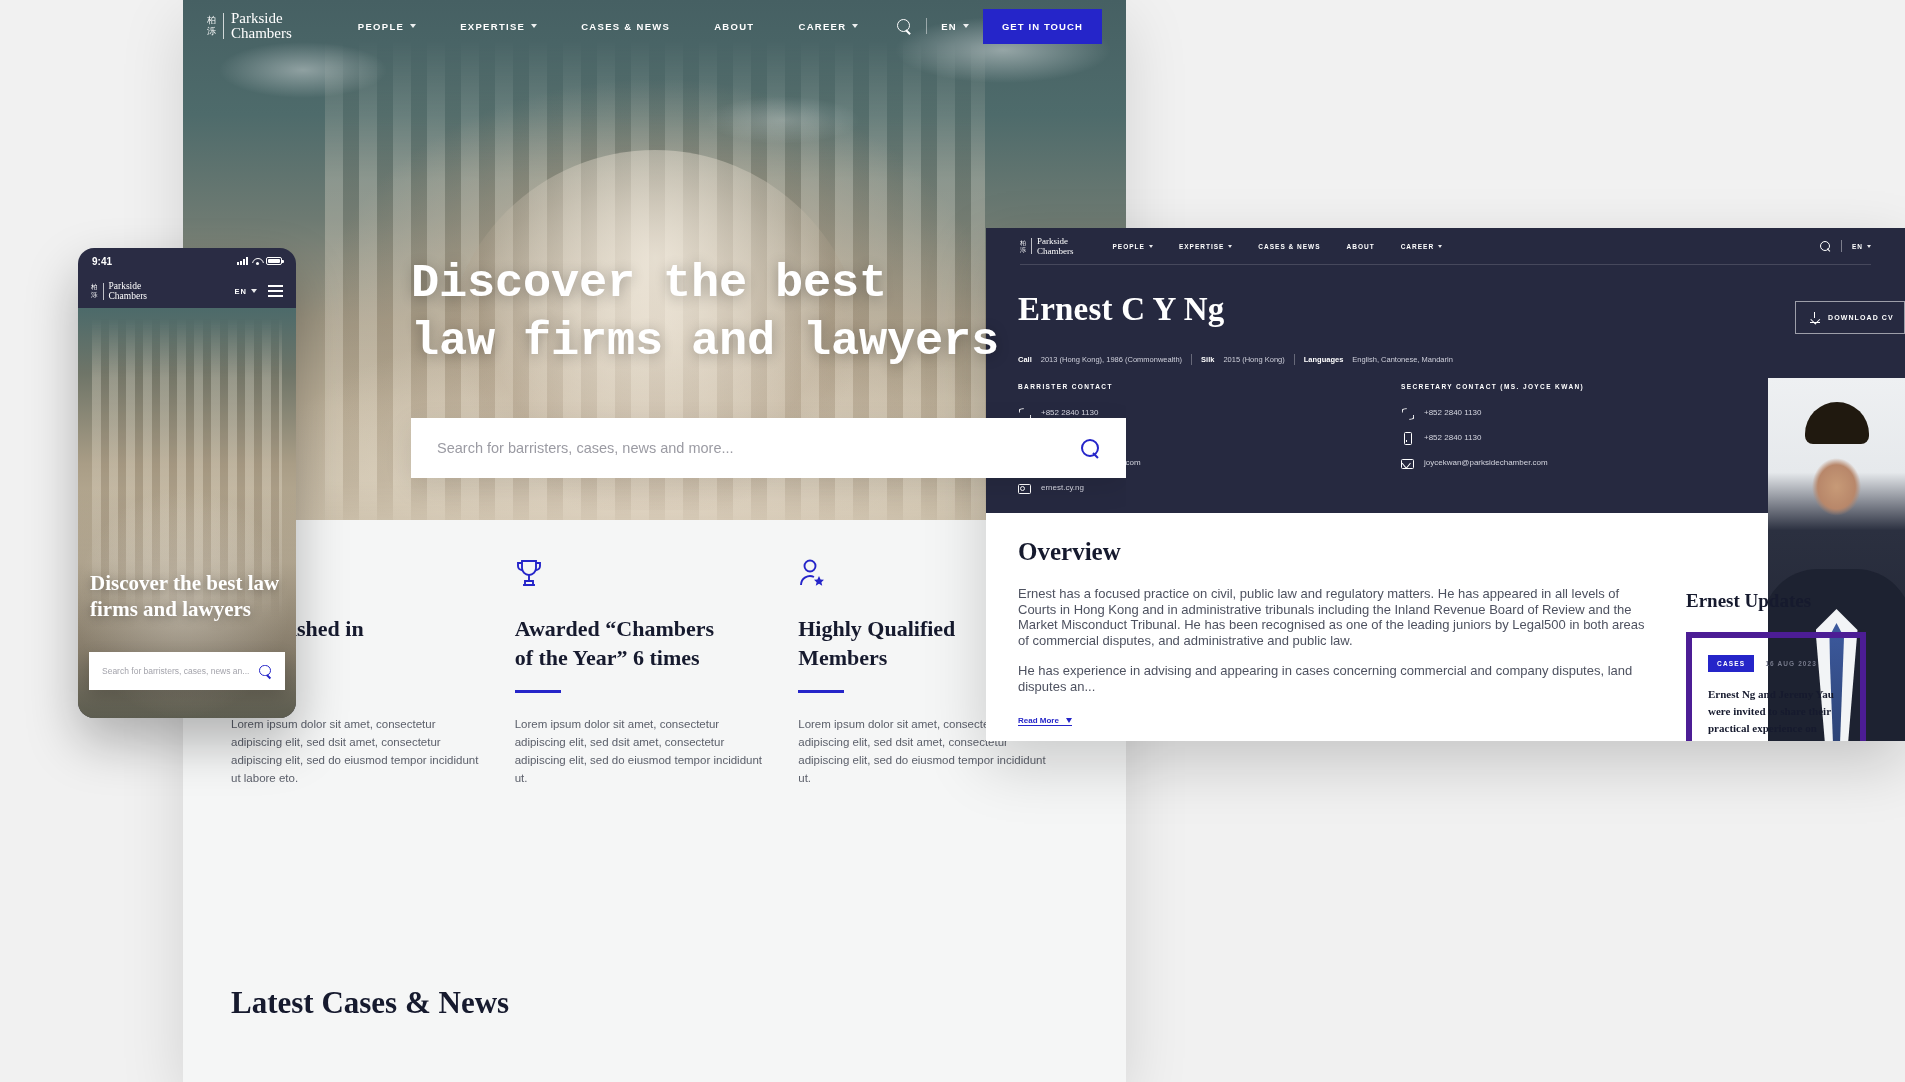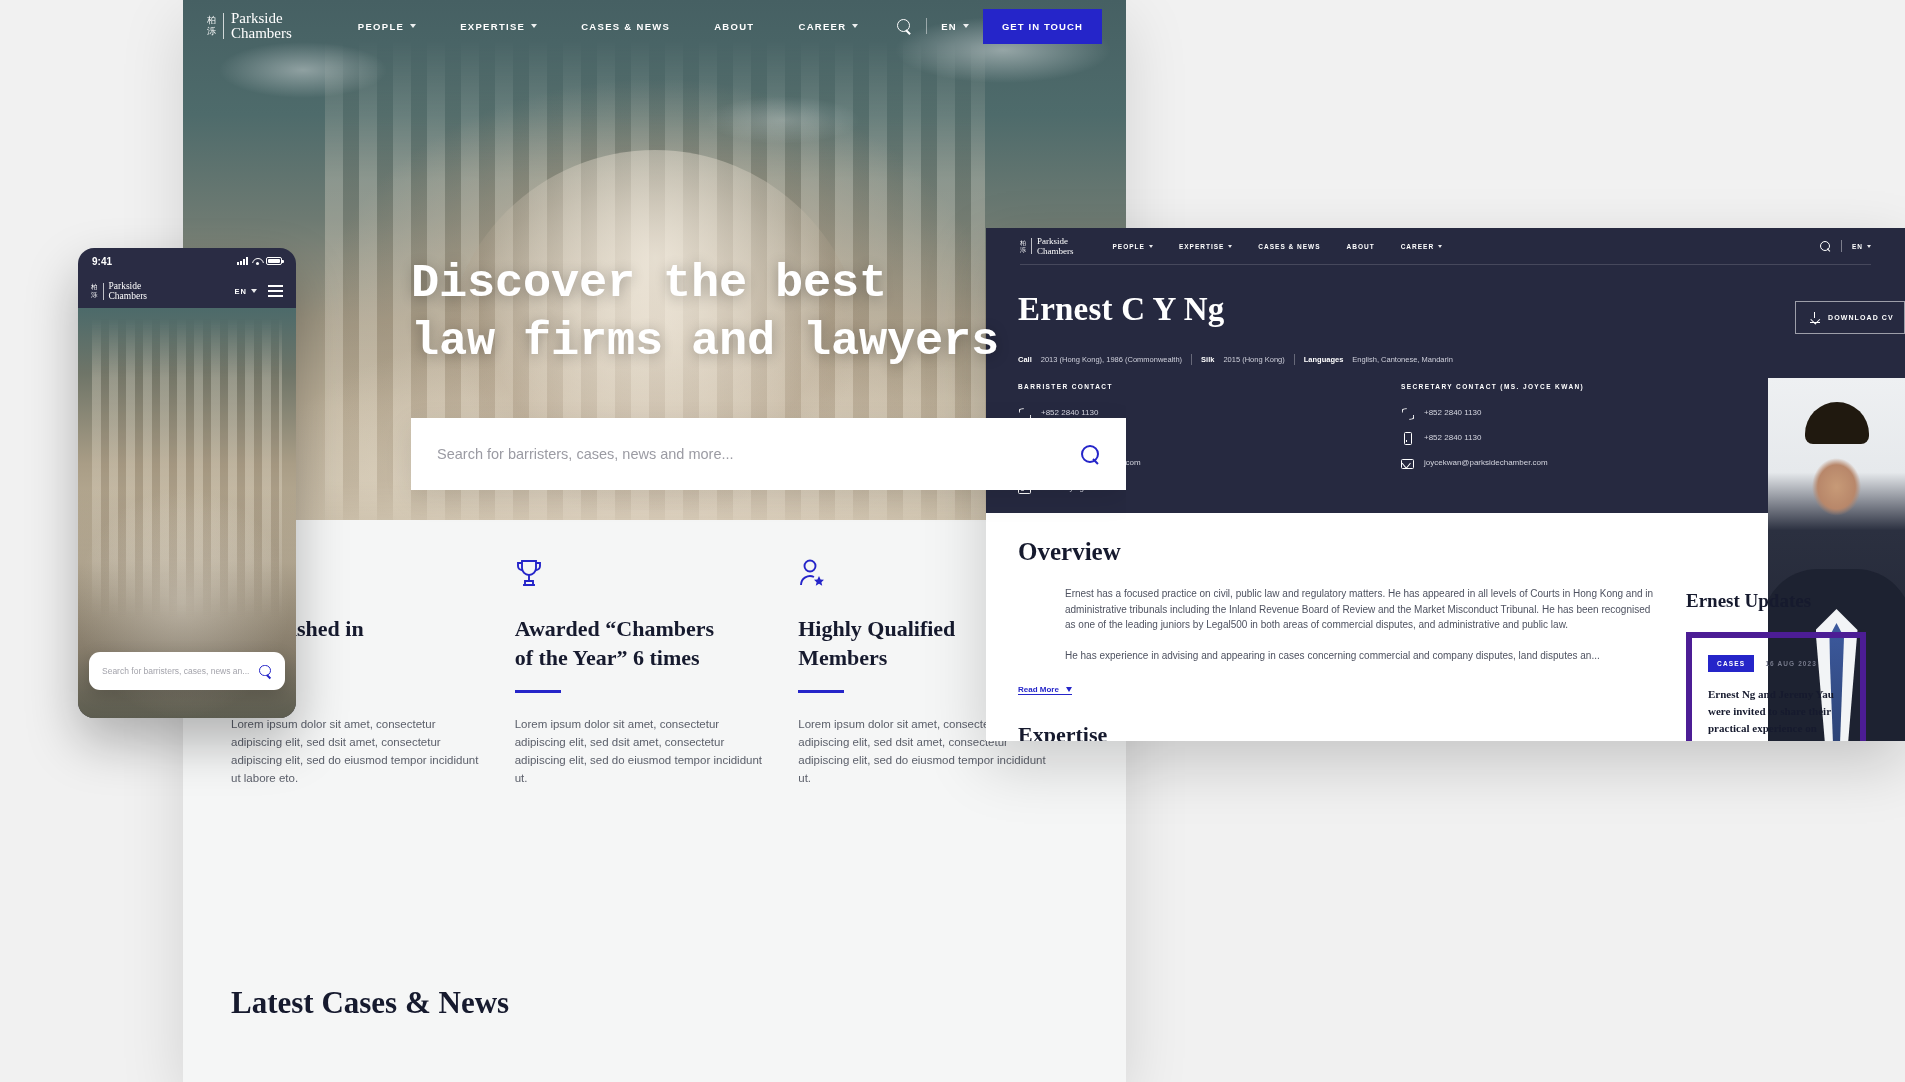--- a/index.html
+++ b/index.html
@@ -76,21 +76,21 @@
   .ic-search:before{ content:""; position:absolute; left:0; top:0; width:11px;height:11px;border:1.6px solid #fff;border-radius:50%; }
   .ic-search:after{ content:""; position:absolute; left:9px; top:10px; width:6px;height:1.6px;background:#fff;transform:rotate(45deg); transform-origin:left center;}
 
   .hero-title {
     position:absolute; left:228px; top:255px; width:700px; z-index:5;
     font-family:Liberation Mono, monospace; font-weight:bold; color:#fff;
     font-size:47px; line-height:58px; letter-spacing:-.2px;
     text-shadow:0 2px 14px rgba(0,0,0,.30);
   }
   .searchbar {
-    position:absolute; left:228px; top:418px; width:715px; height:72px; z-index:5;
+    position:absolute; left:228px; top:418px; width:715px; height:60px; z-index:5;
     background:#fff; display:flex; align-items:center; padding:0 26px;
     box-shadow:0 8px 28px rgba(0,0,0,.10);
   }
   .searchbar .ph { color:#9b9ba3; font-size:14.5px; }
   .ic-search-blue { width:19px;height:19px;position:relative;margin-left:auto; }
   .ic-search-blue:before{content:"";position:absolute;left:0;top:0;width:14px;height:14px;border:2px solid #2525c9;border-radius:50%;}
   .ic-search-blue:after{content:"";position:absolute;left:12px;top:13px;width:7px;height:2px;background:#2525c9;transform:rotate(45deg);transform-origin:left center;}
 
   
   .features {
@@ -160,21 +160,20 @@
   .m-hero-grad { position:absolute; left:0; bottom:0; width:218px; height:230px; background:linear-gradient(180deg,rgba(20,18,16,0),rgba(25,22,18,.42)); }
   .m-title {
     position:absolute; left:12px; bottom:96px; width:190px; z-index:4;
     font-family:"Liberation Serif",serif; font-weight:bold; color:#fff;
     font-size:21px; line-height:26px; text-shadow:0 2px 10px rgba(0,0,0,.35);
   }
   .m-search {
     position:absolute; left:11px; bottom:28px; width:196px; height:38px; z-index:4;
     background:#fff; display:flex; align-items:center; padding:0 13px;
     box-shadow:0 6px 18px rgba(0,0,0,.18);
-    border-radius:11px;
   }
   .m-search .ph { color:#a3a3ab; font-size:8.5px; }
   .ic-search-sm { width:13px;height:13px;position:relative;margin-left:auto; }
   .ic-search-sm:before{content:"";position:absolute;left:0;top:0;width:9.5px;height:9.5px;border:1.6px solid #2525c9;border-radius:50%;}
   .ic-search-sm:after{content:"";position:absolute;left:8px;top:9px;width:5px;height:1.6px;background:#2525c9;transform:rotate(45deg);transform-origin:left center;}
 
   
   .profile {
     position:absolute; left:986px; top:228px; width:919px; height:513px;
     background:#fff; overflow:hidden;
@@ -250,21 +249,21 @@
       linear-gradient(180deg,#eef0f2 0%, #e6e9ec 26%, #2b3040 42%, #1e2230 100%);
     overflow:hidden;
   }
   .hs-hair { position:absolute; left:50%; top:24px; transform:translateX(-50%); width:64px; height:42px; border-radius:32px 32px 8px 8px; background:#20190f; }
   .hs-suit { position:absolute; left:50%; bottom:0; transform:translateX(-50%); width:150px; height:172px; background:#1d2231; border-radius:56px 56px 0 0; }
   .hs-shirt { position:absolute; left:50%; bottom:0; transform:translateX(-50%); width:42px; height:132px; background:#f2f4f6; clip-path:polygon(50% 0, 100% 16%, 78% 100%, 22% 100%, 0 16%); }
   .hs-tie { position:absolute; left:50%; bottom:0; transform:translateX(-50%); width:15px; height:118px; background:linear-gradient(180deg,#3d5a9e,#2d4477); clip-path:polygon(50% 0,100% 12%,74% 100%,26% 100%,0 12%); }
 
   .overview { position:absolute; left:32px; top:310px; width:640px; }
   .ov-title { font-family:"Liberation Serif",serif; font-weight:bold; color:#161a2e; font-size:25px; margin-bottom:20px; }
-  .ov-p { color:#4e5260; font-size:10px; line-height:15.5px; margin-bottom:15px;margin-left:47px; }
+  .ov-p { color:#4e5260; font-size:13px; line-height:15.5px; margin-bottom:15px; }
   .readmore { color:#2525c9; font-size:8px; font-weight:bold; display:inline-flex; align-items:center; gap:7px; border-bottom:1px solid #2525c9; cursor:pointer; }
   .ar-down { width:0;height:0;border-left:3px solid transparent;border-right:3px solid transparent;border-top:5px solid #2525c9; }
   .exp-title { font-family:"Liberation Serif",serif; font-weight:bold; color:#161a2e; font-size:22px; margin-top:26px; }
 
   .updates { position:absolute; left:700px; top:362px; width:180px; }
   .up-title { font-family:"Liberation Serif",serif; font-weight:bold; color:#161a2e; font-size:19px; margin-bottom:20px; }
   .up-card { border:6px solid #4c1d95; padding:17px 16px 20px 16px; }
   .up-head { display:flex; align-items:center; gap:11px; margin-bottom:14px; }
   .badge { background:#2525c9; color:#fff; font-size:6.5px; font-weight:bold; letter-spacing:1.2px; padding:5px 9px; }
   .up-date { color:#75798a; font-size:6.5px; font-weight:bold; letter-spacing:1.1px; }
@@ -423,20 +422,21 @@
           <span class="caret"></span>
         </span>
         <span class="burger">
             <i></i>
             <i></i>
             <i></i>
           </span>
       </div>
     </div>
 
+    <div class="m-title">Discover the best law firms and lawyers</div>
 
     <div class="m-search">
       <span class="ph">Search for barristers, cases, news an...</span>
       <span class="ic-search-sm"></span>
     </div>
   </div>
 
   <div class="profile">
     <div class="p-head">
       <div class="p-nav">

